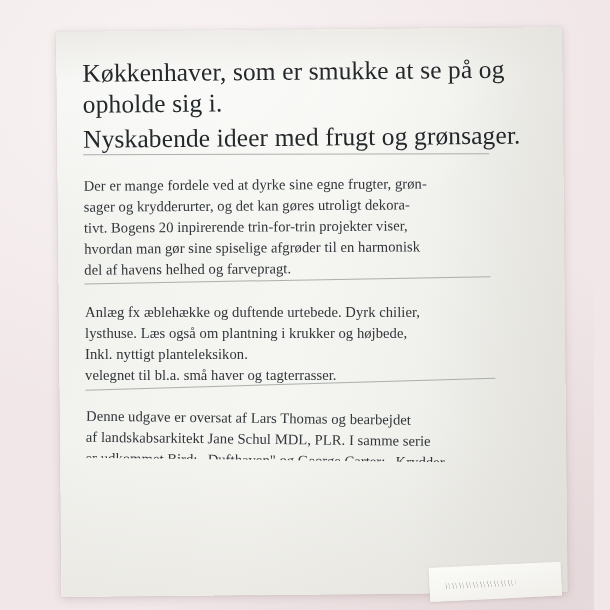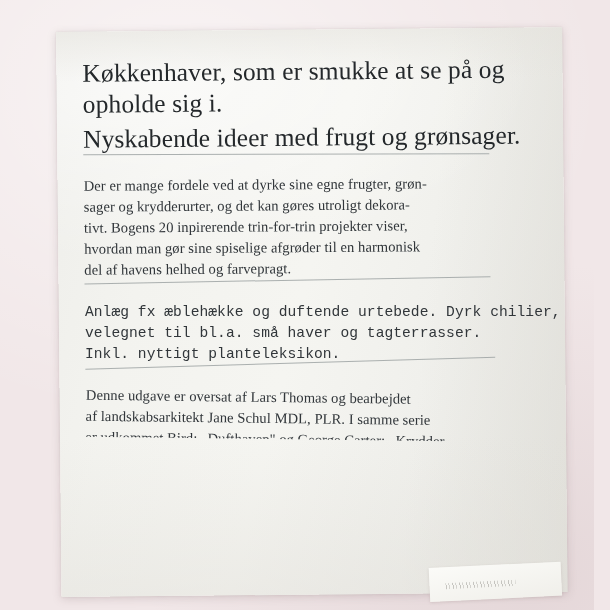--- a/index.html
+++ b/index.html
@@ -139,21 +139,21 @@
   .tail .ln { display: block; white-space: nowrap; }
   
   .clipped {
     height: 10px;
     overflow: hidden;
     display: block;
   }
 
   
   .skew-1 { transform: rotate(0.15deg); transform-origin: left center; }
-  .skew-2 { transform: rotate(0.55deg); transform-origin: left center; font-family: Liberation Mono, monospace; }
+  .skew-2 { transform: rotate(0.55deg); transform-origin: left center; }
   .skew-3 { transform: rotate(1.25deg); transform-origin: left center; }
 </style>
 </head>
 <body>
 
 <div id="scene">
 
   <div id="backdrop-sheen"></div>
 
   <div id="page-wrap">
@@ -175,22 +175,23 @@
           <span class="ln">sager og krydderurter, og det kan gøres utroligt dekora-</span>
           <span class="ln">tivt. Bogens 20 inpirerende trin-for-trin projekter viser,</span>
           <span class="ln">hvordan man gør sine spiselige afgrøder til en harmonisk</span>
           <span class="ln">del af havens helhed og farvepragt.</span>
         </p>
 
         <hr class="rule rule-b">
 
         <p class="body skew-2">
           <span class="ln">Anlæg fx æblehække og duftende urtebede. Dyrk chilier,</span>
+          <span class="ln">lysthuse. Læs også om plantning i krukker og højbede,</span>
+          <span class="ln">Inkl. nyttigt planteleksikon.</span>
           <span class="ln">velegnet til bl.a. små haver og tagterrasser.</span>
-          <span class="ln">Inkl. nyttigt planteleksikon.</span>
         </p>
 
         <hr class="rule rule-c">
 
         <p class="body tail skew-3">
           <span class="ln">Denne udgave er oversat af Lars Thomas og bearbejdet</span>
           <span class="ln">af landskabsarkitekt Jane Schul MDL, PLR. I samme serie</span>
           <span class="ln clipped">er udkommet Bird: „Dufthaven" og George Carter: „Krydder-</span>
         </p>
 

